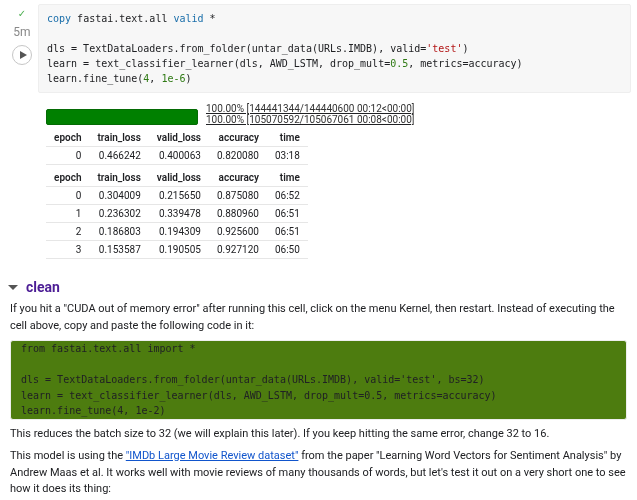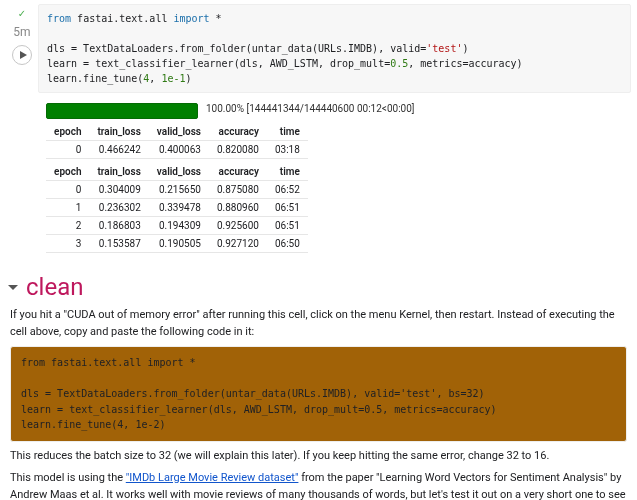--- a/index.html
+++ b/index.html
@@ -14,56 +14,57 @@
   .cell { position: relative; margin: 4px 6px; }
   .cell-gutter { position: absolute; left: 0; top: 0; width: 32px; display: flex; flex-direction: column; align-items: center; padding-top: 4px; gap: 6px; }
   .run-icon { width: 18px; height: 18px; border-radius: 50%; border: 1px solid #c6c6c6; background: #fff; display: flex; align-items: center; justify-content: center; position: relative; }
   .run-icon::before { content: ""; border-style: solid; border-width: 4px 0 4px 7px; border-color: transparent transparent transparent #555; margin-left: 2px; }
   .cell-body { margin-left: 32px; }
   .code-block { background: #f7f7f7; border: 1px solid #eee; border-radius: 2px; padding: 6px 8px; white-space: pre; overflow-x: auto; line-height: 1.5; }
   .output-block { padding: 4px 8px; }
   .kw-import { color: #1a6eaa; }
   .kw-num { color: #2f7a14; }
   .kw-str { color: #b31616; text-align: center; }
-  .progress-wrap { display: flex; align-items: flex-start; margin: 6px 0 2px 0; }
+  .progress-wrap { display: flex; align-items: flex-end; margin: 6px 0 2px 0; text-decoration: underline; }
   .progress-bar { width: 150px; height: 14px; background: #008000; border: 1px solid #046b04; border-radius: 2px; margin-right: 8px; }
   .progress-text { font-size: 10px; color: #333; }
   table.train { border-collapse: collapse; font-size: 10px; margin-top: 4px; }
   table.train th, table.train td { padding: 3px 8px; text-align: right; border-bottom: 1px solid #e6e6e6; }
   table.train th { font-weight: 600; }
   .section-row { display: flex; align-items: center; margin: 16px 8px 6px 8px; }
   .chevron { width: 0; height: 0; border-top: 5px solid #555; border-left: 5px solid transparent; border-right: 5px solid transparent; margin-right: 8px; }
-  .section-title { font-size: 24px; font-weight: 400; color: #be185d; }
+  .section-title { font-size: 14px; font-weight: 700; color: #4c1d95; }
   .text-block { margin: 6px 10px; font-size: 11px; line-height: 1.5; }
   .link { color: #1155cc; text-decoration: underline; }
-  .code-box { background: #a16207; border: 1px solid #eee; border-radius: 3px; padding: 8px 10px; margin: 6px 10px; white-space: pre; overflow-x: auto; line-height: 1.55; }
+  .code-box { background: #4d7c0f; border: 1px solid #eee; border-radius: 3px; padding: 0 10px; margin: 6px 10px; white-space: pre; overflow-x: auto; line-height: 1.55; }
   .gutter-check { color: #4caf50; font-size: 10px; }
   .gutter-min { color: #888; font-size: 12px; }
 </style>
 </head>
 <body>
 
 <div class="cell">
   <div class="cell-gutter">
     <span class="gutter-check">✓</span>
     <span class="gutter-min">5m</span>
     <div class="run-icon"></div>
   </div>
   <div class="cell-body">
-    <div class="code-block code-font"><span class="kw-import">from</span><span> fastai.text.all </span><span class="kw-import">import</span><span> *</span>
+    <div class="code-block code-font"><span class="kw-import">copy</span><span> fastai.text.all </span><span class="kw-import">valid</span><span> *</span>
 
 <span>dls = TextDataLoaders.from_folder(untar_data(URLs.IMDB), valid=</span><span class="kw-str">'test'</span><span>)</span>
 <span>learn = text_classifier_learner(dls, AWD_LSTM, drop_mult=</span><span class="kw-num">0.5</span><span>, metrics=accuracy)</span>
-<span>learn.fine_tune(</span><span class="kw-num">4</span><span>, </span><span class="kw-num">1e-1</span><span>)</span></div>
+<span>learn.fine_tune(</span><span class="kw-num">4</span><span>, </span><span class="kw-num">1e-6</span><span>)</span></div>
 
     <div class="output-block">
       <div class="progress-wrap">
         <div class="progress-bar"></div>
         <div>
           <div class="progress-text">100.00% [144441344/144440600 00:12&lt;00:00]</div>
+          <div class="progress-text">100.00% [105070592/105067061 00:08&lt;00:00]</div>
         </div>
       </div>
 
       <table class="train">
         <thead>
             <tr>
           <th>epoch</th>
           <th>train_loss</th>
           <th>valid_loss</th>
           <th>accuracy</th>

